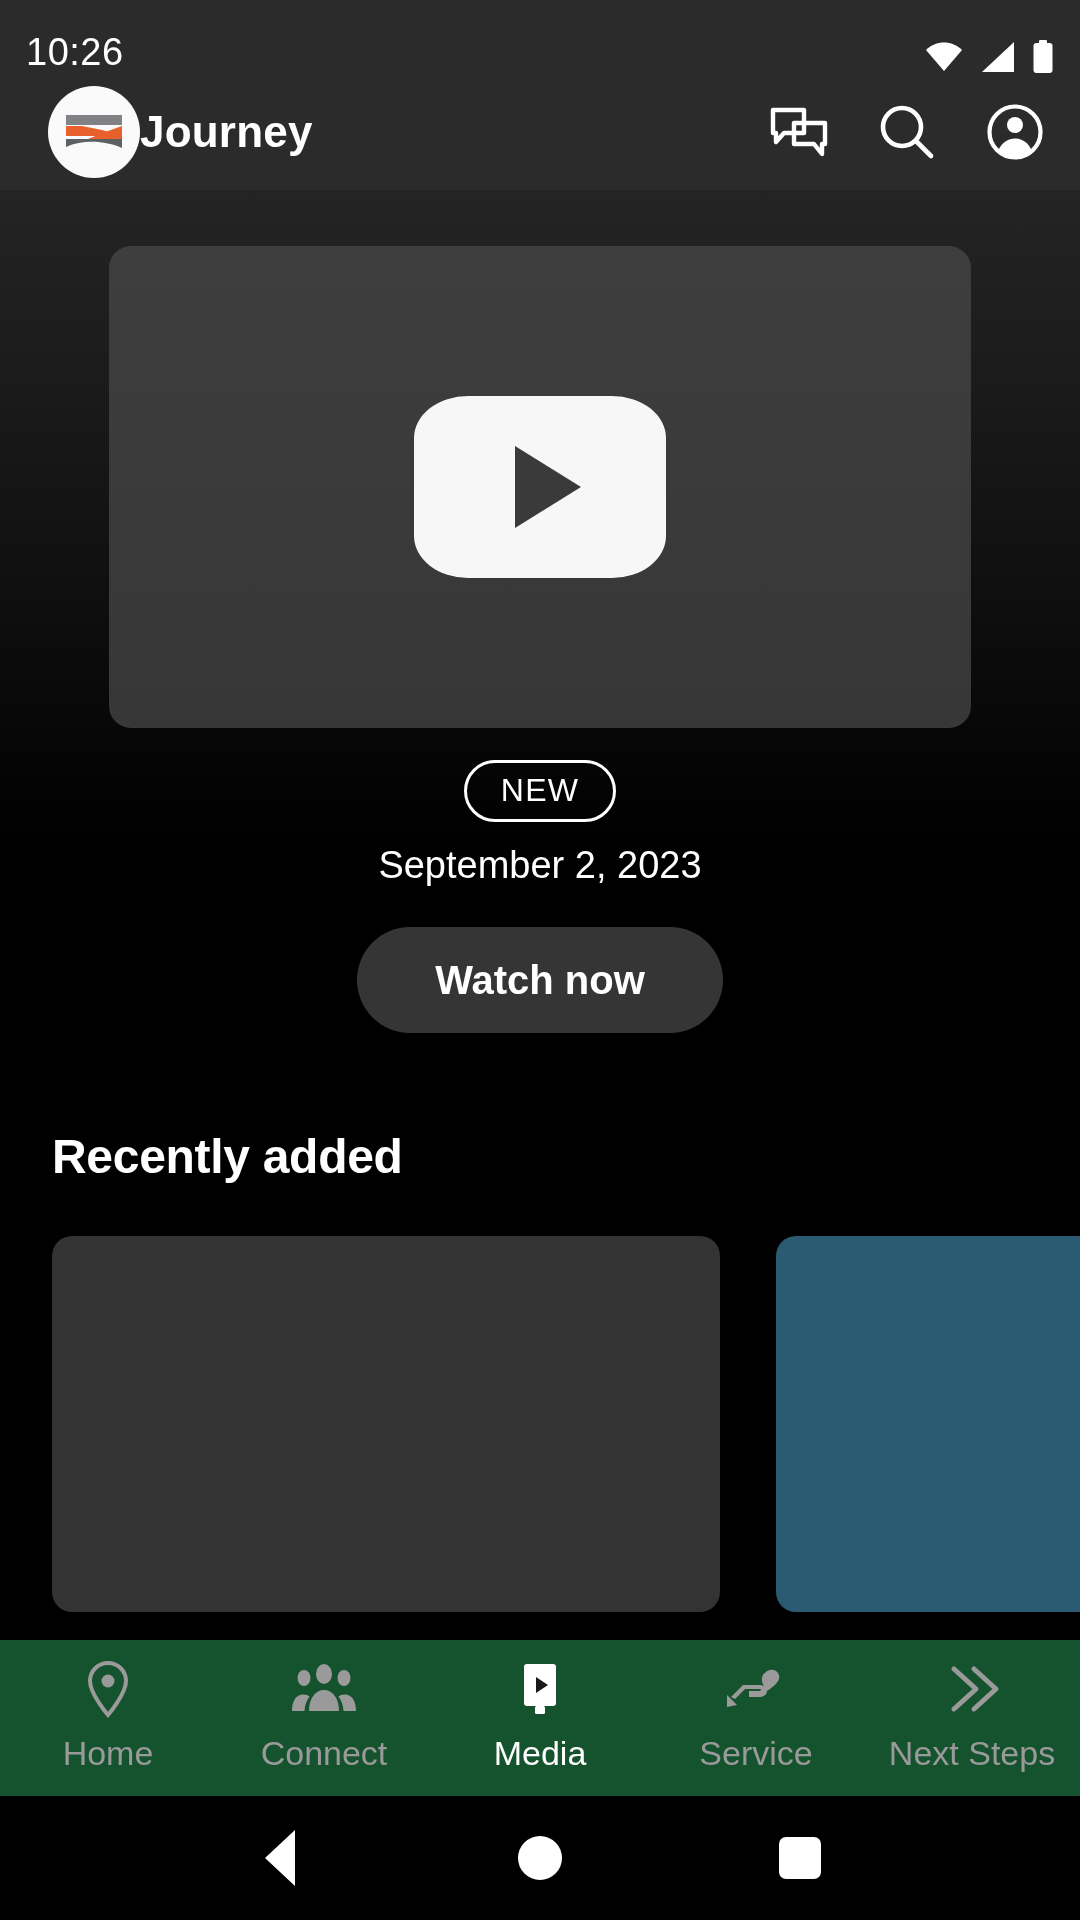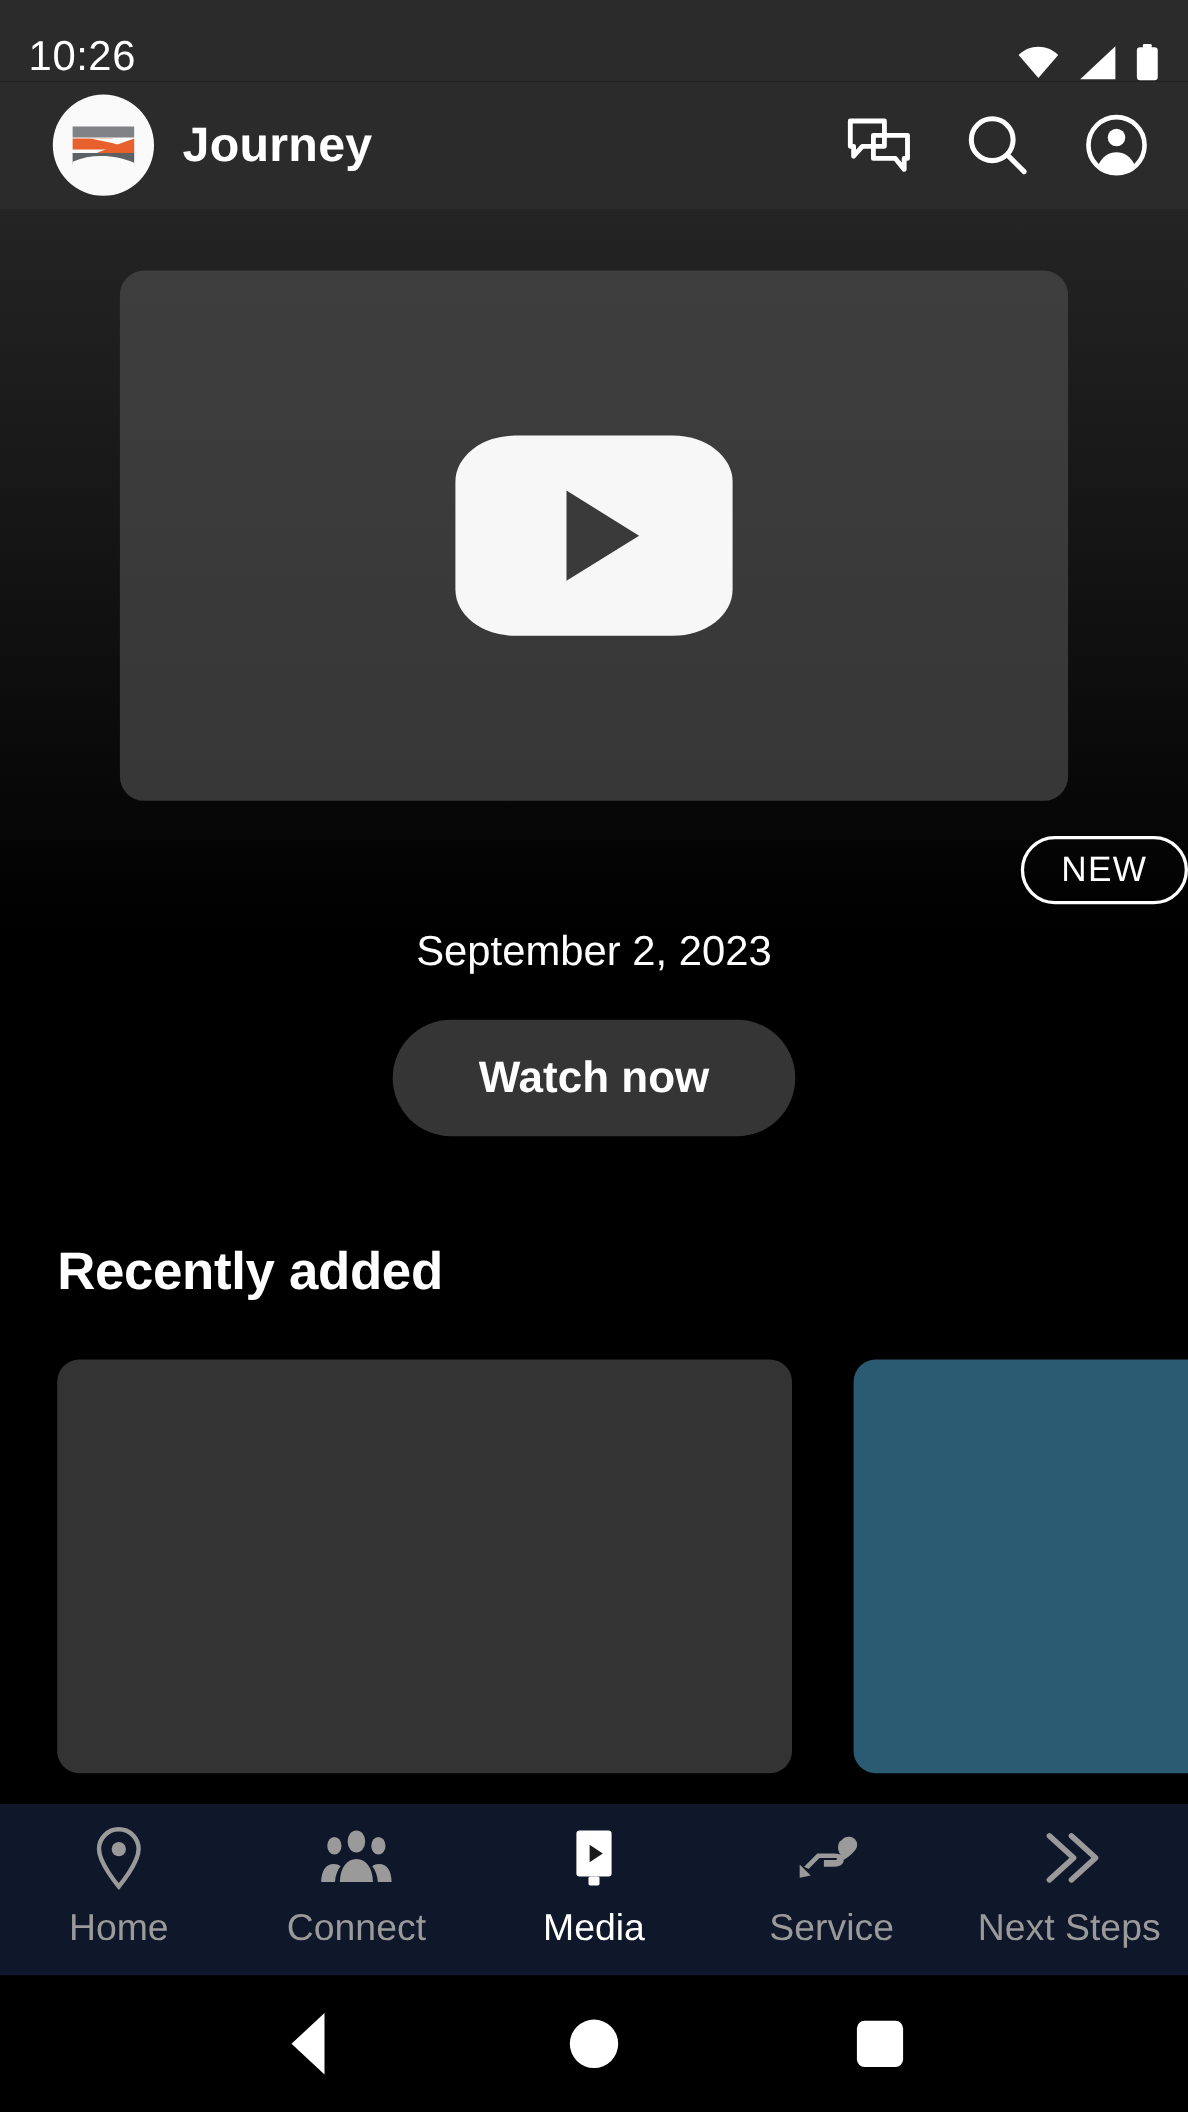--- a/index.html
+++ b/index.html
@@ -34,21 +34,21 @@
 
   
   .appbar {
     height:116px;
     background:#2b2b2b;
     display:flex; align-items:center;
     padding:0 34px 0 48px;
     flex:0 0 auto;
     position:relative; z-index:5;
   }
-  .brand { display:flex; align-items:center; gap:26px; flex:1 1 auto; min-width:0; }
+  .brand { display:flex; align-items:center; flex:1 1 auto; min-width:0; }
   .logo-badge {
     width:92px; height:92px; border-radius:50%;
     background:#fafafa;
     display:flex; align-items:center; justify-content:center;
     overflow:hidden; flex:0 0 auto;
   }
   .logo-badge svg { display:block; }
   .brand-title {
     color:#fff; font-size:44px; font-weight:bold; letter-spacing:.2px;
     white-space:nowrap;
@@ -101,21 +101,21 @@
   }
   .hero-shadow {
     position:absolute; left:50%; transform:translateX(-50%);
     top:446px;
     width:630px; height:130px;
     background:#121212;
     border-radius:0 0 60px 60px;
     z-index:-1;
   }
 
-  .badge-row { text-align:right; margin-top:32px; }
+  .badge-row { text-align:center; margin-top:32px; }
   .new-badge {
     display:inline-block;
     border:3px solid #fff; border-radius:40px;
     color:#fff; font-size:32px; font-weight:500;
     letter-spacing:1.2px;
     padding:11px 34px 13px;
     line-height:1;
   }
 
   .hero-title {
@@ -163,21 +163,21 @@
   .rail-card {
     flex:0 0 auto;
     width:668px; height:376px;
     border-radius:20px;
   }
 
   
   .tabbar {
     flex:0 0 auto;
     height:156px;
-    background:#0f172a;
+    background:#14532d;
     display:flex; align-items:flex-start; justify-content:space-around;
     padding-top:18px;
   }
   .tab {
     display:flex; flex-direction:column; align-items:center; gap:14px;
     background:none; border:none; cursor:pointer;
     width:200px;
   }
   .tab-icon { height:62px; display:flex; align-items:center; justify-content:center; }
   .tab-icon svg { display:block; }

